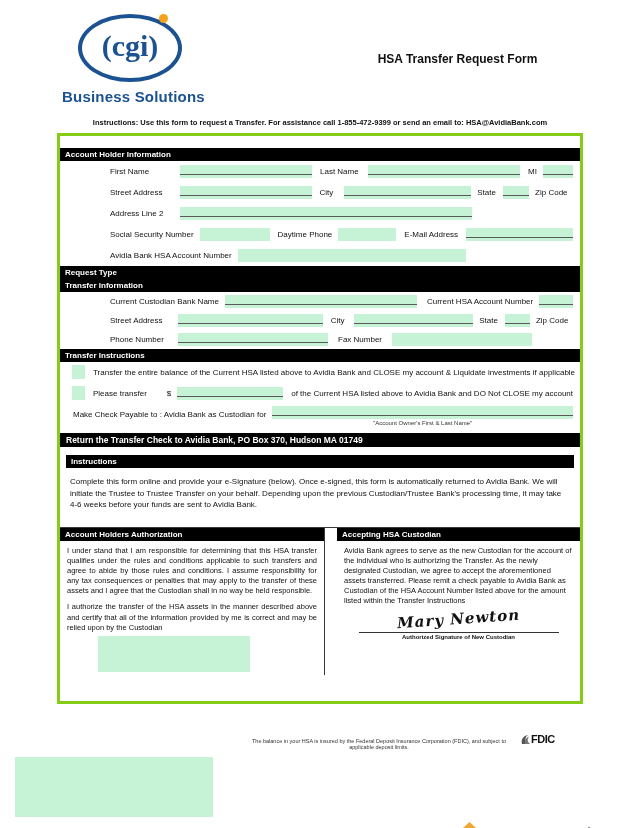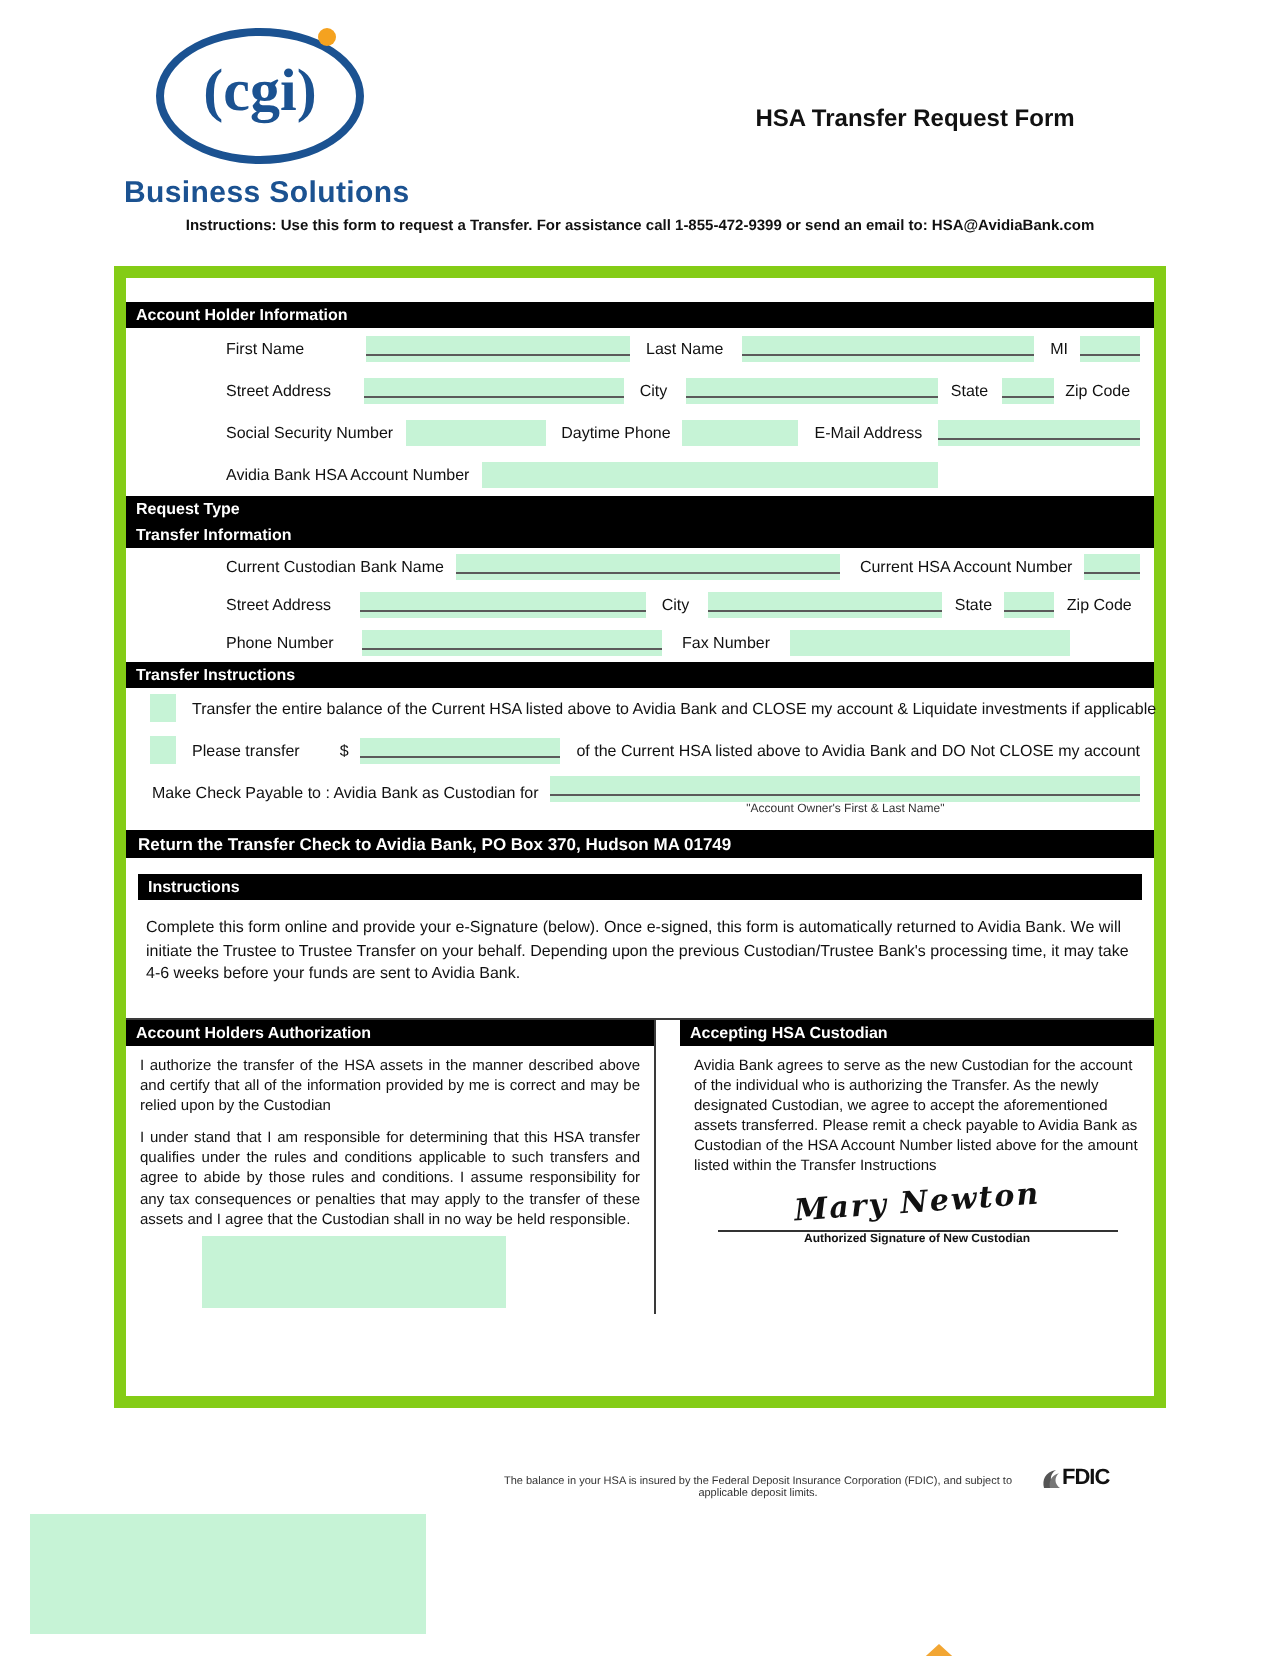--- a/index.html
+++ b/index.html
@@ -7,24 +7,24 @@
   .page { position:relative; width:640px; height:828px; background:#fff; overflow:hidden; }
 
   
   .brand { position:absolute; left:62px; top:14px; width:150px; }
   .cgi-ellipse { position:relative; width:104px; height:68px; border:4px solid #1B5291; border-radius:50%;
                  display:flex; align-items:center; justify-content:center; margin-left:16px; }
   .cgi-text { font-family:"Liberation Serif", serif; font-weight:bold; color:#1B5291; font-size:30px; line-height:1; letter-spacing:0px; padding-bottom:4px;}
   .cgi-dot { position:absolute; top:-4px; right:10px; width:9px; height:9px; border-radius:50%; background:#F5A21F; }
   .brand-sub { margin-top:6px; font-size:15px; font-weight:bold; color:#1B5291; letter-spacing:0.2px; }
   .form-title { position:absolute; left:375px; top:52px; width:165px; text-align:center; font-size:12px; font-weight:bold; }
-  .top-instructions { position:absolute; left:0; top:108px; width:640px; text-align:center; font-size:7.5px; font-weight:bold; }
+  .top-instructions { position:absolute; left:0; top:118px; width:640px; text-align:center; font-size:7.5px; font-weight:bold; }
 
   
-  .form-box { position:absolute; left:57px; top:133px; width:526px; height:571px; border:6px solid #84cc16; background:#fff; padding-top:12px; }
+  .form-box { position:absolute; left:57px; top:133px; width:526px; height:571px; border:3px solid #84cc16; background:#fff; padding-top:12px; }
   .bar { height:13px; line-height:13px; background:#000; color:#fff; font-size:8px; font-weight:bold; padding-left:5px; }
   .row { display:flex; align-items:center; padding:0 7px; }
   .lbl { font-size:8px; white-space:nowrap;margin-left:43px; }
   .field { background:#C6F3D6; height:13px; }
   .fieldU { background-image:linear-gradient(#5a5a5a,#5a5a5a); background-repeat:no-repeat; background-size:100% 1px; background-position:0 calc(100% - 3px); }
   .checkbox { width:13px; height:14px; background:#C6F3D6; flex:0 0 13px; }
 
   .ah-row { height:21px; }
   .ti-row { height:19px; }
 
@@ -98,20 +98,24 @@
       <span class="lbl" style="width:70px;">Street Address</span>
       <div class="field fieldU" style="width:132px;"></div>
       <span class="lbl mlB" style="width:24px;">City</span>
       <div class="field fieldU" style="width:128px;"></div>
       <span class="lbl mlA" style="width:26px;">State</span>
       <div class="field fieldU" style="width:26px;"></div>
       <span class="lbl mlA" style="width:38px;">Zip Code</span>
       <div class="field fieldU" style="flex:1;"></div>
     </div>
     <div class="row ah-row">
+      <span class="lbl" style="width:70px;">Address Line 2</span>
+      <div class="field fieldU" style="width:292px;"></div>
+    </div>
+    <div class="row ah-row">
       <span class="lbl">Social Security Number</span>
       <div class="field mlA" style="width:70px;"></div>
       <span class="lbl mlB">Daytime Phone</span>
       <div class="field mlA" style="width:58px;"></div>
       <span class="lbl mlB">E-Mail Address</span>
       <div class="field fieldU mlB" style="flex:1;"></div>
     </div>
     <div class="row ah-row">
       <span class="lbl">Avidia Bank HSA Account Number</span>
       <div class="field mlA" style="width:228px;"></div>
@@ -167,22 +171,22 @@
 
     <div class="instr-wrap">
       <div class="bar">Instructions</div>
       <div class="instr-body">Complete this form online and provide your e-Signature (below). Once e-signed, this form is automatically returned to Avidia Bank. We will initiate the Trustee to Trustee Transfer on your behalf. Depending upon the previous Custodian/Trustee Bank's processing time, it may take 4-6 weeks before your funds are sent to Avidia Bank.</div>
     </div>
 
     <div class="cols">
       <div class="col-left">
         <div class="bar">Account Holders Authorization</div>
         <div class="col-body justify">
+          <p>I under stand that I am responsible for determining that this HSA transfer qualifies under the rules and conditions applicable to such transfers and agree to abide by those rules and conditions. I assume responsibility for any tax consequences or penalties that may apply to the transfer of these assets and I agree that the Custodian shall in no way be held responsible.</p>
           <p>I authorize the transfer of the HSA assets in the manner described above and certify that all of the information provided by me is correct and may be relied upon by the Custodian</p>
-          <p>I under stand that I am responsible for determining that this HSA transfer qualifies under the rules and conditions applicable to such transfers and agree to abide by those rules and conditions. I assume responsibility for any tax consequences or penalties that may apply to the transfer of these assets and I agree that the Custodian shall in no way be held responsible.</p>
         </div>
         <div class="sig-field"></div>
       </div>
       <div class="col-right">
         <div class="bar">Accepting HSA Custodian</div>
         <div class="col-body">Avidia Bank agrees to serve as the new Custodian for the account of the individual who is authorizing the Transfer. As the newly designated Custodian, we agree to accept the aforementioned assets transferred. Please remit a check payable to Avidia Bank as Custodian of the HSA Account Number listed above for the amount listed within the Transfer Instructions</div>
         <div class="sig-block">
           <span class="sig-script">Mary Newton</span>
           <div class="sig-line"></div>
           <div class="sig-caption">Authorized Signature of New Custodian</div>

